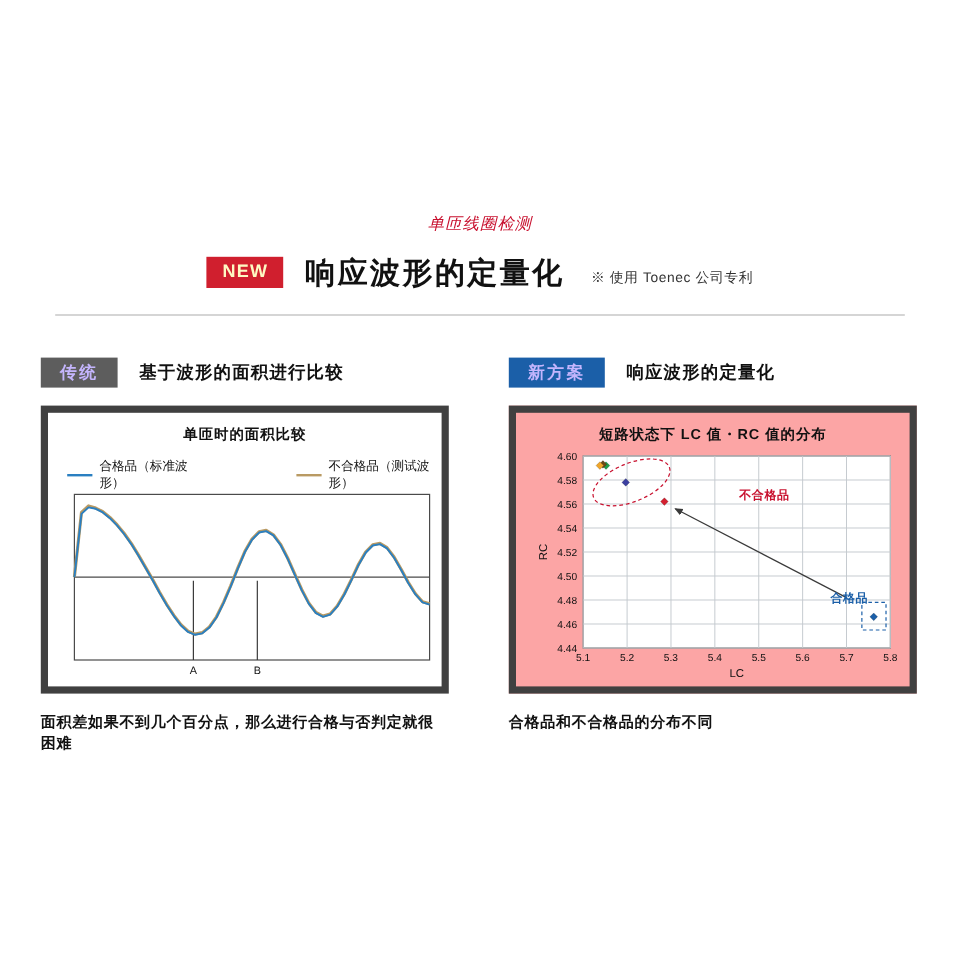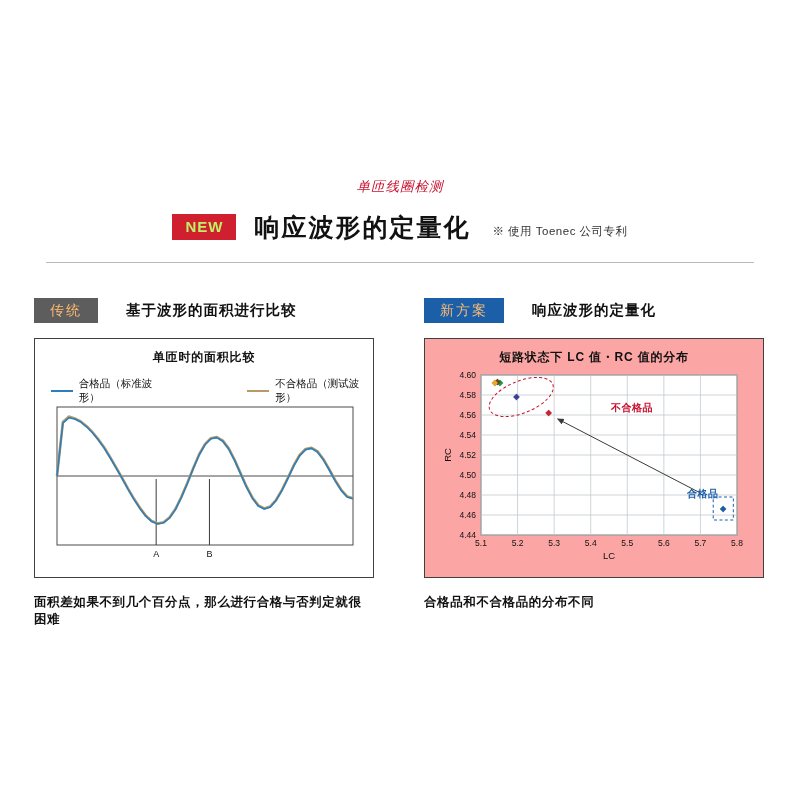--- a/index.html
+++ b/index.html
@@ -38,21 +38,21 @@
     left: 0; right: 0;
     top: 206px;
     height: 42px;
     display: flex;
     align-items: center;
     justify-content: center;
   }
   .new-badge {
     display: inline-block;
     background: #d01f2e;
-    color: #bef264;
+    color: #fef9c3;
     font-size: 15px;
     font-weight: bold;
     letter-spacing: 1px;
     padding: 5px 13px 6px 13px;
     line-height: 1;
     margin-right: 18px;
   }
   .main-title {
     font-size: 25px;
     font-weight: bold;
@@ -85,41 +85,41 @@
   .col-left { left: 34px; }
   .col-right { left: 424px; }
 
   .col-head {
     height: 28px;
     display: flex;
     align-items: center;
   }
   .tag {
     display: inline-block;
-    color: #fdba74;
+    color: #c4b5fd;
     font-size: 14px;
-    font-weight: normal;
+    font-weight: bold;
     letter-spacing: 2px;
     padding: 5px 16px 6px 16px;
     line-height: 1;
   }
   .tag-trad { background: #5d5d5d; }
   .tag-new  { background: #1b5fa8; }
   .col-head-text {
-    margin-left: 28px;
+    margin-left: 18px;
     font-size: 14.5px;
     font-weight: bold;
     letter-spacing: 1px;
     color: #111111;
   }
 
   .panel {
     position: relative;
     margin-top: 14px;
-    border: 1px solid #404040;
+    border: 6px solid #404040;
     background: #ffffff;
     height: 240px;
     width: 340px;
     box-sizing: border-box;
   }
   .panel-right { background: #fca5a5; }
 
   .panel-title {
     position: absolute;
     left: 0; right: 0;

